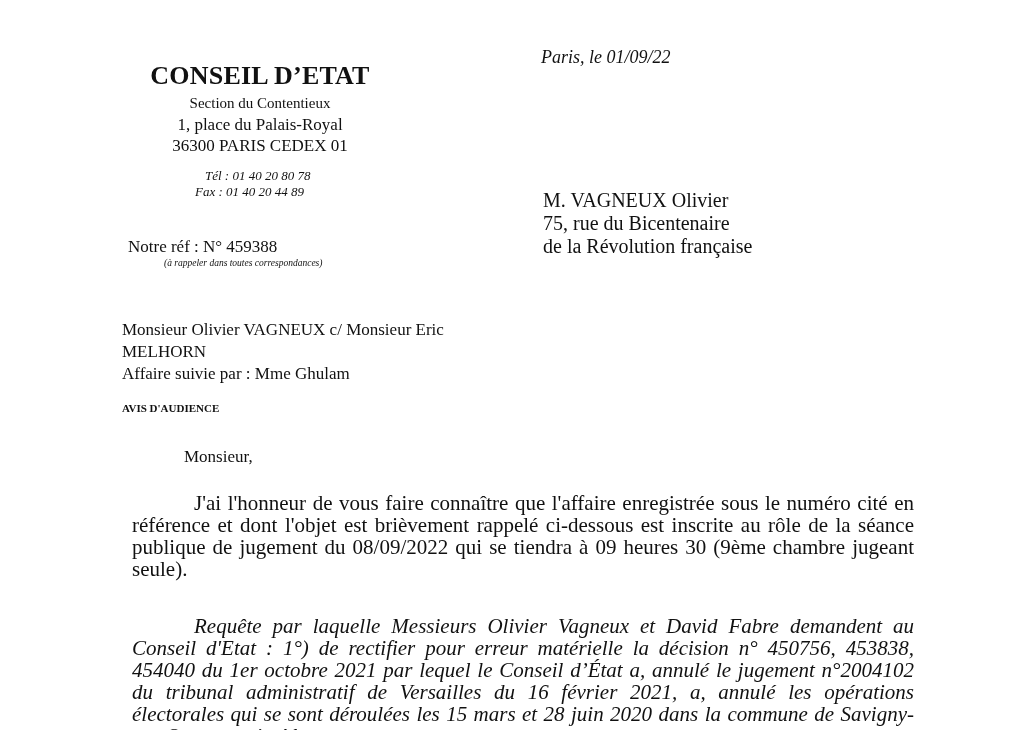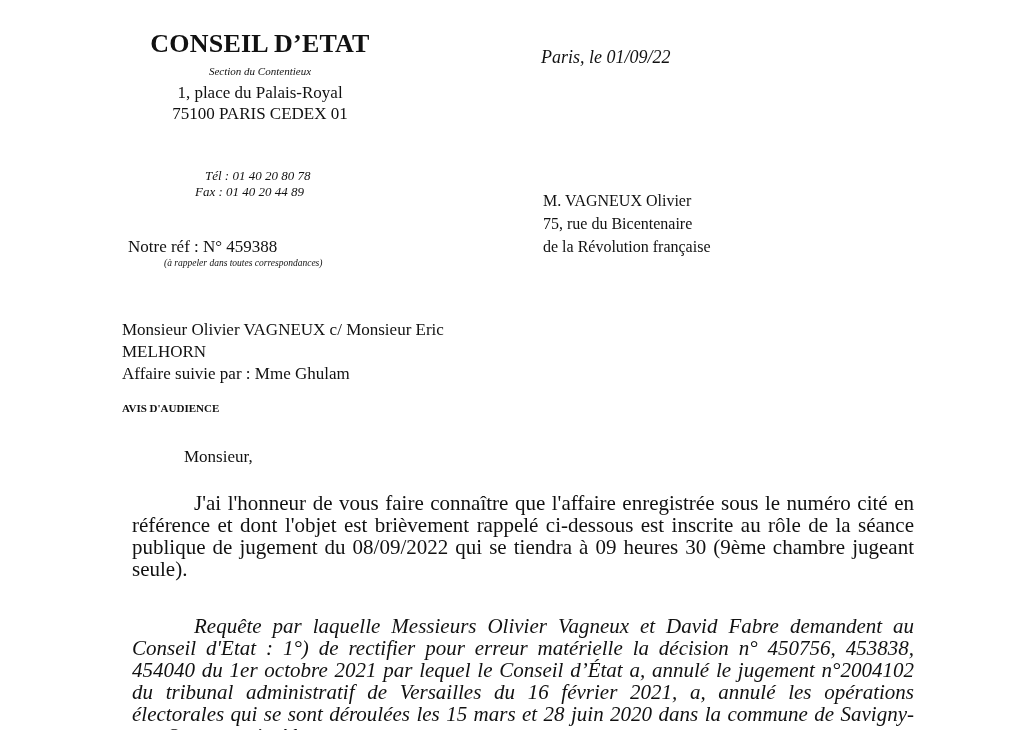--- a/index.html
+++ b/index.html
@@ -13,33 +13,32 @@
       overflow: hidden;
       position: relative;
       font-family: "Liberation Serif", "DejaVu Serif", serif;
       color: #111111;
     }
     .abs { position: absolute; }
 
     
     .org-block {
       left: 120px;
-      top: 28px;
+      top: 60px;
       width: 280px;
       text-align: center;
     }
     .org-name {
       font-weight: bold;
       font-size: 26px;
       line-height: 32px;
       letter-spacing: 0.2px;
     }
     .org-section {
-      font-style: italic;
-      font-size: 11px;
+      font-size: 15px;
       line-height: 22px;
     }
     .org-addr {
       font-size: 17px;
       line-height: 21px;
     }
 
     .contact-block {
       left: 195px;
       top: 168px;
@@ -68,21 +67,21 @@
     .date-line {
       left: 541px;
       top: 46px;
       font-style: italic;
       font-size: 18px;
       line-height: 22px;
     }
     .recipient-block {
       left: 543px;
       top: 189px;
-      font-size: 16px;
+      font-size: 20px;
       line-height: 23px;
     }
 
     
     .case-block {
       left: 122px;
       top: 311px;
       font-size: 17px;
       line-height: 22px;
       width: 400px;
@@ -117,21 +116,21 @@
       font-style: italic;
     }
   </style>
 </head>
 <body>
 
 <div class="abs org-block">
   <div class="org-name">CONSEIL D’ETAT</div>
   <div class="org-section">Section du Contentieux</div>
   <div class="org-addr">1, place du Palais-Royal</div>
-  <div class="org-addr">75100 PARIS CEDEX 01</div>
+  <div class="org-addr">36300 PARIS CEDEX 01</div>
 </div>
 
 <div class="abs contact-block">
   <div class="contact-tel">Tél : 01 40 20 80 78</div>
   <div>Fax : 01 40 20 44 89</div>
 </div>
 
 <div class="abs ref-block">
   <div class="ref-main">Notre réf : N° 459388</div>
   <div class="ref-note">(à rappeler dans toutes correspondances)</div>

